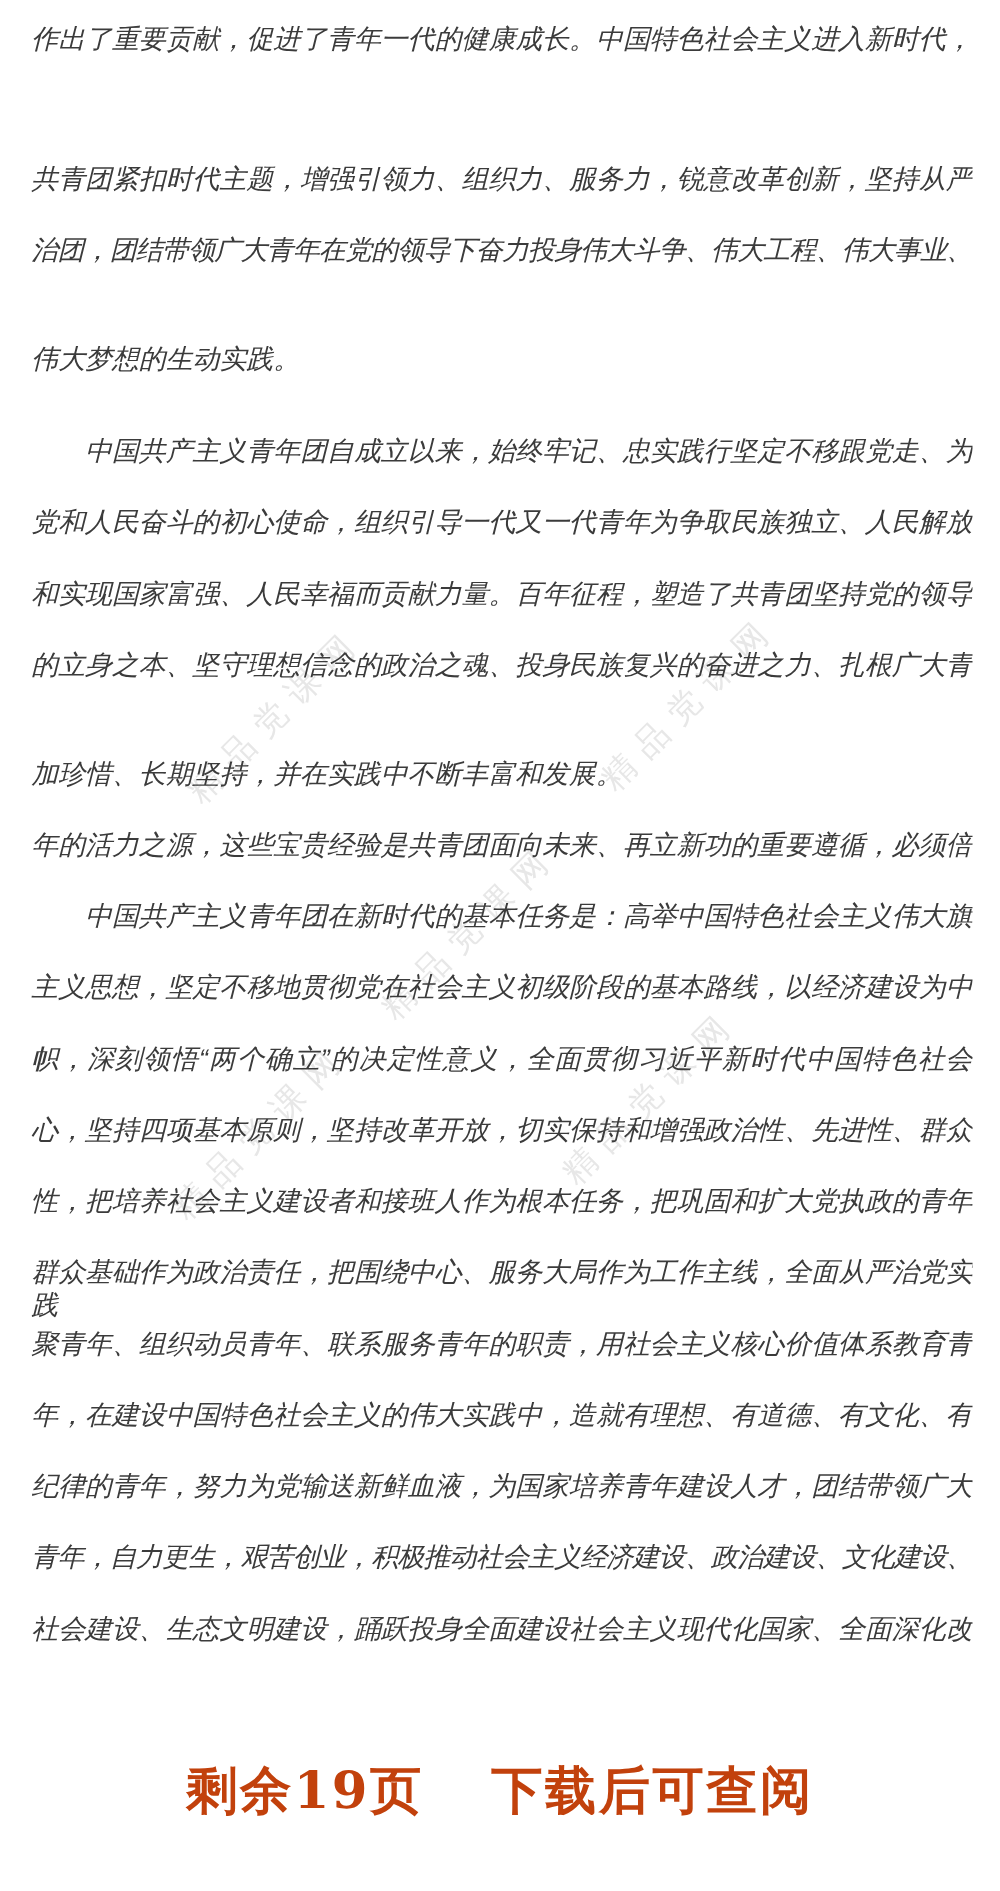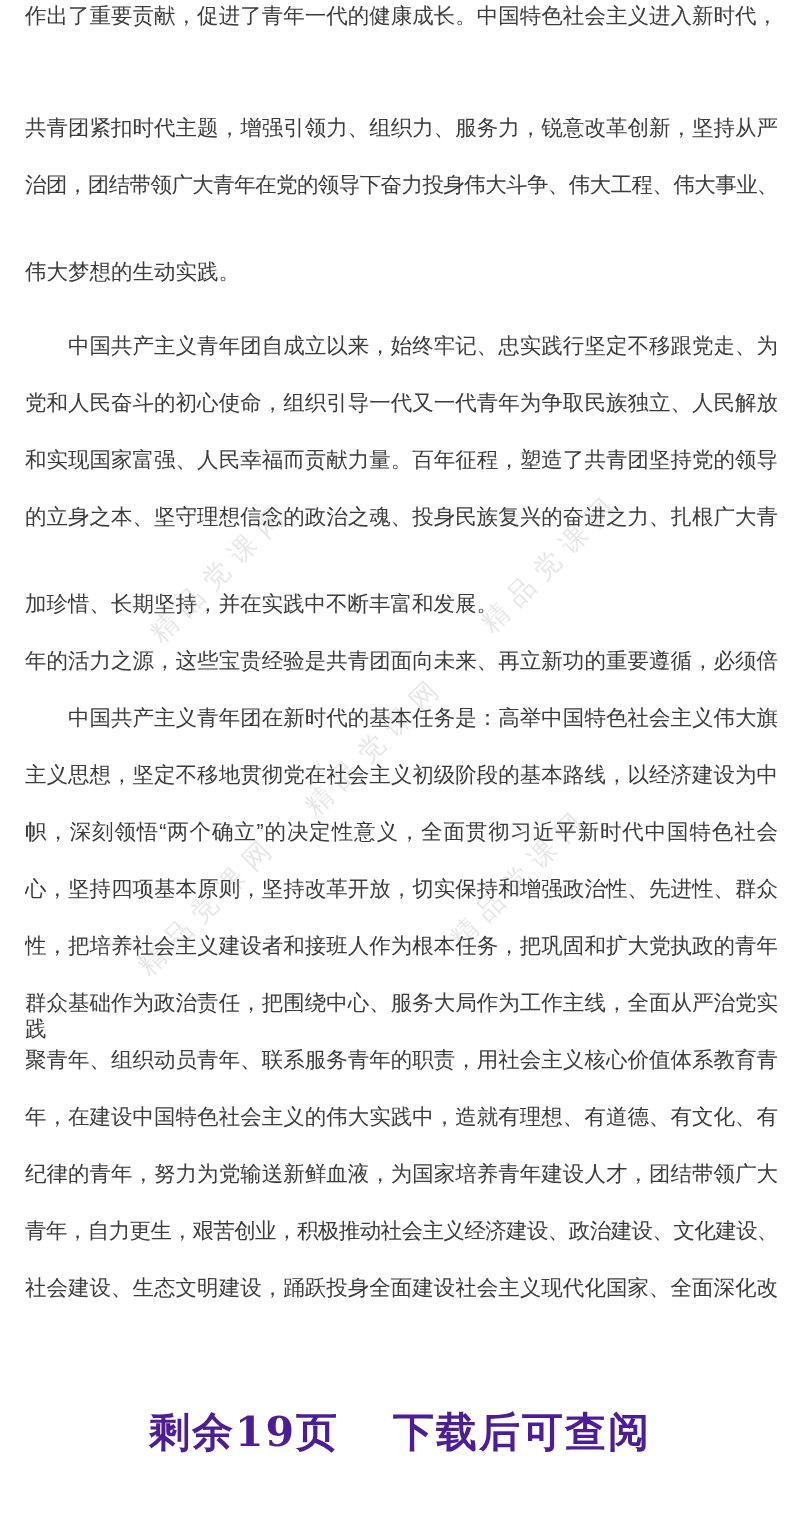--- a/index.html
+++ b/index.html
@@ -34,23 +34,24 @@
   .wm-1 { left: 220px; top: 572px; }
   .wm-2 { left: 551px; top: 562px; }
   .wm-3 { left: 375px; top: 745px; }
   .wm-4 { left: 208px; top: 905px; }
   .wm-5 { left: 520px; top: 877px; }
 
   
   .content {
     position: absolute;
     left: 25px;
-    top: 1px;
+    top: 16px;
     width: 753px;
     z-index: 2;
+    font-style: italic;
   }
   .para { margin: 0; }
   .para-0 { margin-top: 2px; }
   .para-1 { margin-top: 55px; }   
   .para-2 { margin-top: 17px; }
   .para-3 { margin-top: 0; }
   .line {
     height: 57px;                 
     line-height: 26px;
     font-size: 21.5px;
@@ -116,18 +117,18 @@
         <div class="line">性，把培养社会主义建设者和接班人作为根本任务，把巩固和扩大党执政的青年</div>
         <div class="line">群众基础作为政治责任，把围绕中心、服务大局作为工作主线，全面从严治党实践</div>
         <div class="line">聚青年、组织动员青年、联系服务青年的职责，用社会主义核心价值体系教育青</div>
         <div class="line">年，在建设中国特色社会主义的伟大实践中，造就有理想、有道德、有文化、有</div>
         <div class="line">纪律的青年，努力为党输送新鲜血液，为国家培养青年建设人才，团结带领广大</div>
         <div class="line tight">青年，自力更生，艰苦创业，积极推动社会主义经济建设、政治建设、文化建设、</div>
         <div class="line">社会建设、生态文明建设，踊跃投身全面建设社会主义现代化国家、全面深化改</div>
       </div>
     </div>
 
-  <div class="footer" style="color: #4c1d95;">
+  <div class="footer" style="color: #c2410c;">
     <span>剩余19页</span>
     <span>下载后可查阅</span>
   </div>
 
 </div>
 
 </body></html>

